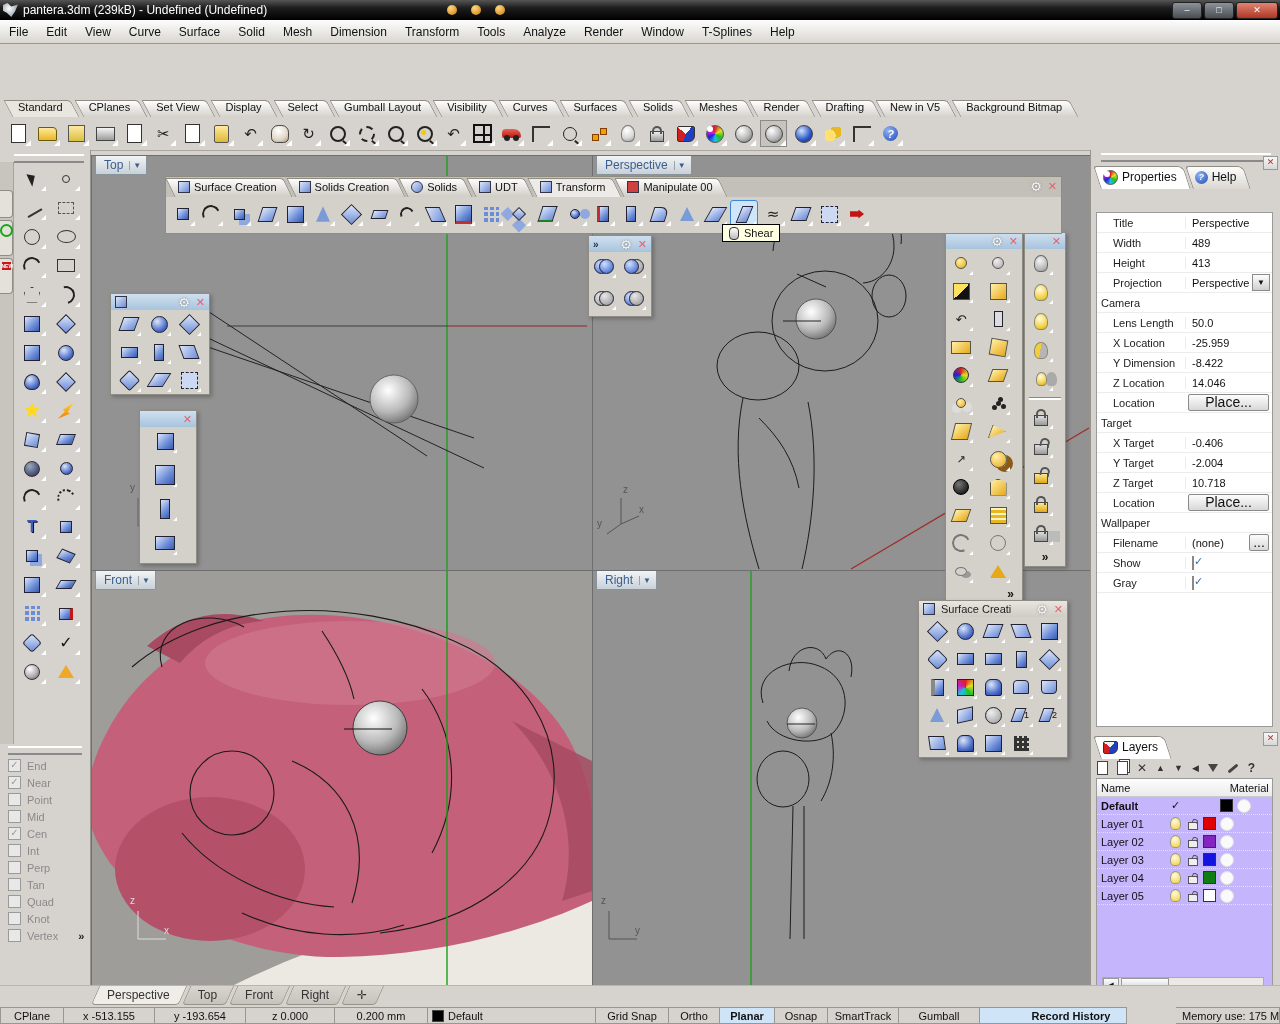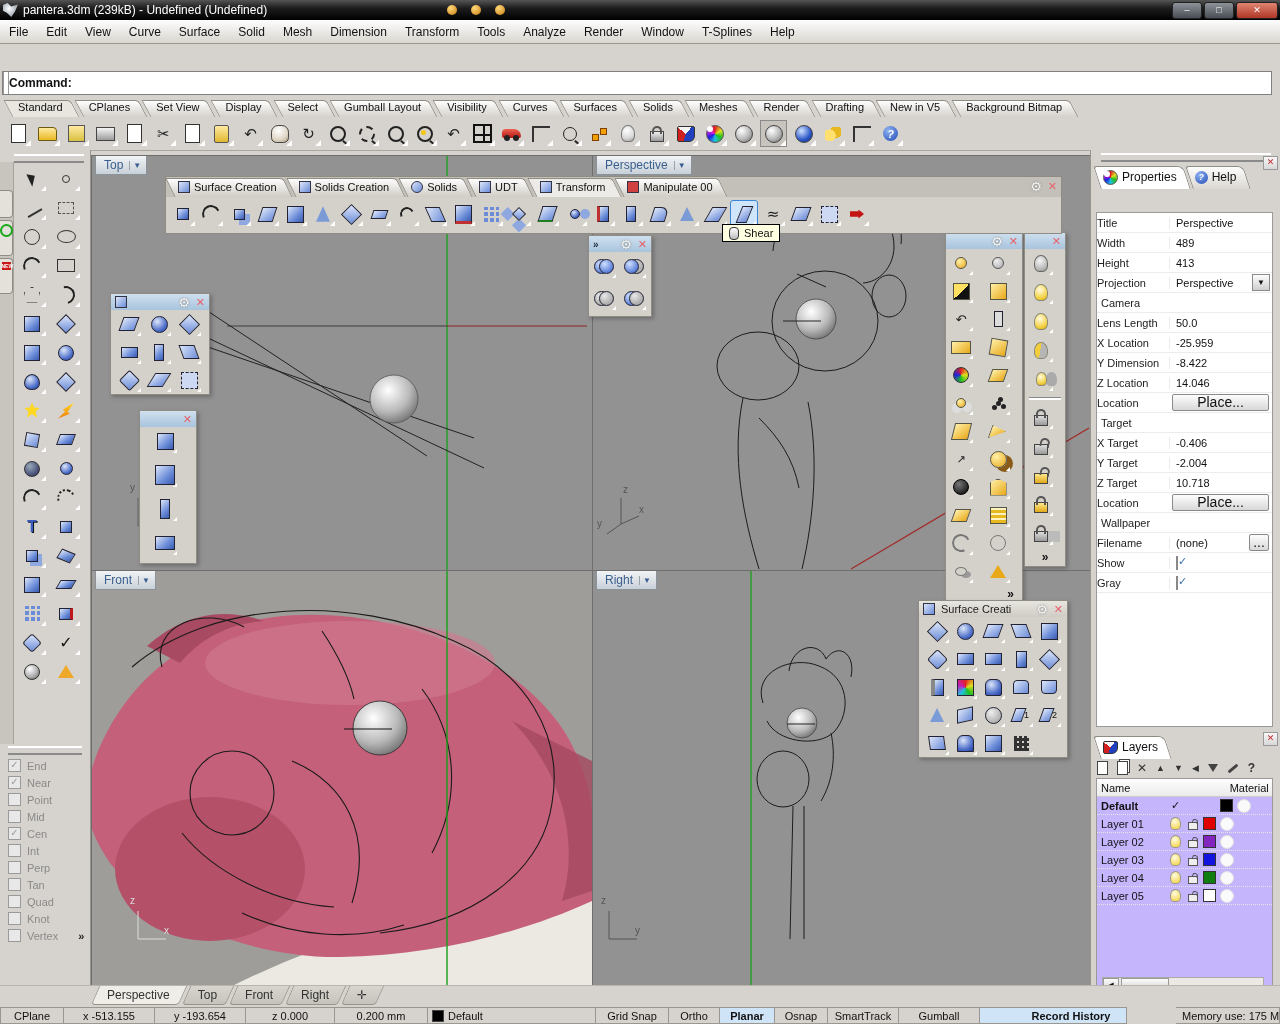--- a/index.html
+++ b/index.html
@@ -155,21 +155,21 @@
   
   #rightdock{position:absolute;left:1090px;top:150px;width:190px;height:857px;background:#d6d3ce;border-left:1px solid #98958c;}
   .dgrip{height:5px;margin:3px 10px;border-top:2px solid #fff;border-bottom:2px solid #8a8a8a;}
   .closex{position:absolute;right:3px;width:13px;height:12px;background:linear-gradient(#f8f8f8,#d8d8d8);border:1px solid #999;color:#c03030;font-size:9px;font-weight:bold;line-height:11px;text-align:center;}
   .ptab{position:relative;height:22px;display:flex;align-items:center;gap:4px;padding:0 12px 0 6px;font-size:12px;}
   .ptab::before{content:"";position:absolute;left:0;right:2px;top:0;bottom:-1px;background:linear-gradient(#fdfdfd,#dad7d0);border:1px solid #8f8c84;border-bottom:none;transform:skewX(18deg);border-radius:3px 6px 0 0;}
   .ptab.active::before{background:#fff;}
   .ptab *{position:relative;}
   .propgrid{position:absolute;left:5px;right:8px;top:46px;bottom:4px;background:#fff;border:1px solid #9a9a9a;overflow:hidden;}
   .prow{display:flex;height:19px;align-items:center;border-bottom:1px solid #ececec;font-size:11px;}
-  .prow .pl{width:72px;color:#222;}
+  .prow .pl{width:72px;padding-left:16px;color:#222;}
   .prow .pv{flex:1;border-left:1px solid #ececec;padding-left:6px;}
   .prow.section .pl{padding-left:4px;width:auto;}
   .pbtn{flex:1;margin:1px 3px;height:15px;background:linear-gradient(#fdfdfd,#d8d8d8);border:1px solid #8a8a8a;border-radius:2px;text-align:center;font-size:14px;line-height:15px;}
   .pbtn.small{flex:0 0 18px;margin-left:2px;}
   .ddarrow{width:16px;height:15px;background:linear-gradient(#fdfdfd,#cfcfcf);border:1px solid #8a8a8a;font-size:8px;text-align:center;line-height:15px;margin-right:2px;}
   .cb{width:12px;height:12px;border:1px solid #888;background:#f4f4f4;position:relative;}
   .cb.on::after{content:"✓";position:absolute;left:1px;top:-2px;color:#3a6ea5;font-size:11px;font-weight:bold;}
   
   .ltoolbar{display:flex;align-items:center;gap:9px;padding:3px 6px;color:#333;}
   .lpage{width:9px;height:12px;background:#fff;border:1px solid #444;}
@@ -233,24 +233,20 @@
     <div class="menu-item">Dimension</div>
     <div class="menu-item">Transform</div>
     <div class="menu-item">Tools</div>
     <div class="menu-item">Analyze</div>
     <div class="menu-item">Render</div>
     <div class="menu-item">Window</div>
     <div class="menu-item">T-Splines</div>
     <div class="menu-item">Help</div>
   </div>
 
-  <div class="cmdbox" style="top:71px;">
-    <div class="cmdgrip"></div>
-    <b>Command:</b>
-  </div>
 
   <div id="tabstrip">
     <div class="ttab active"><span>Standard</span></div>
     <div class="ttab"><span>CPlanes</span></div>
     <div class="ttab"><span>Set View</span></div>
     <div class="ttab"><span>Display</span></div>
     <div class="ttab"><span>Select</span></div>
     <div class="ttab"><span>Gumball Layout</span></div>
     <div class="ttab"><span>Visibility</span></div>
     <div class="ttab"><span>Curves</span></div>

